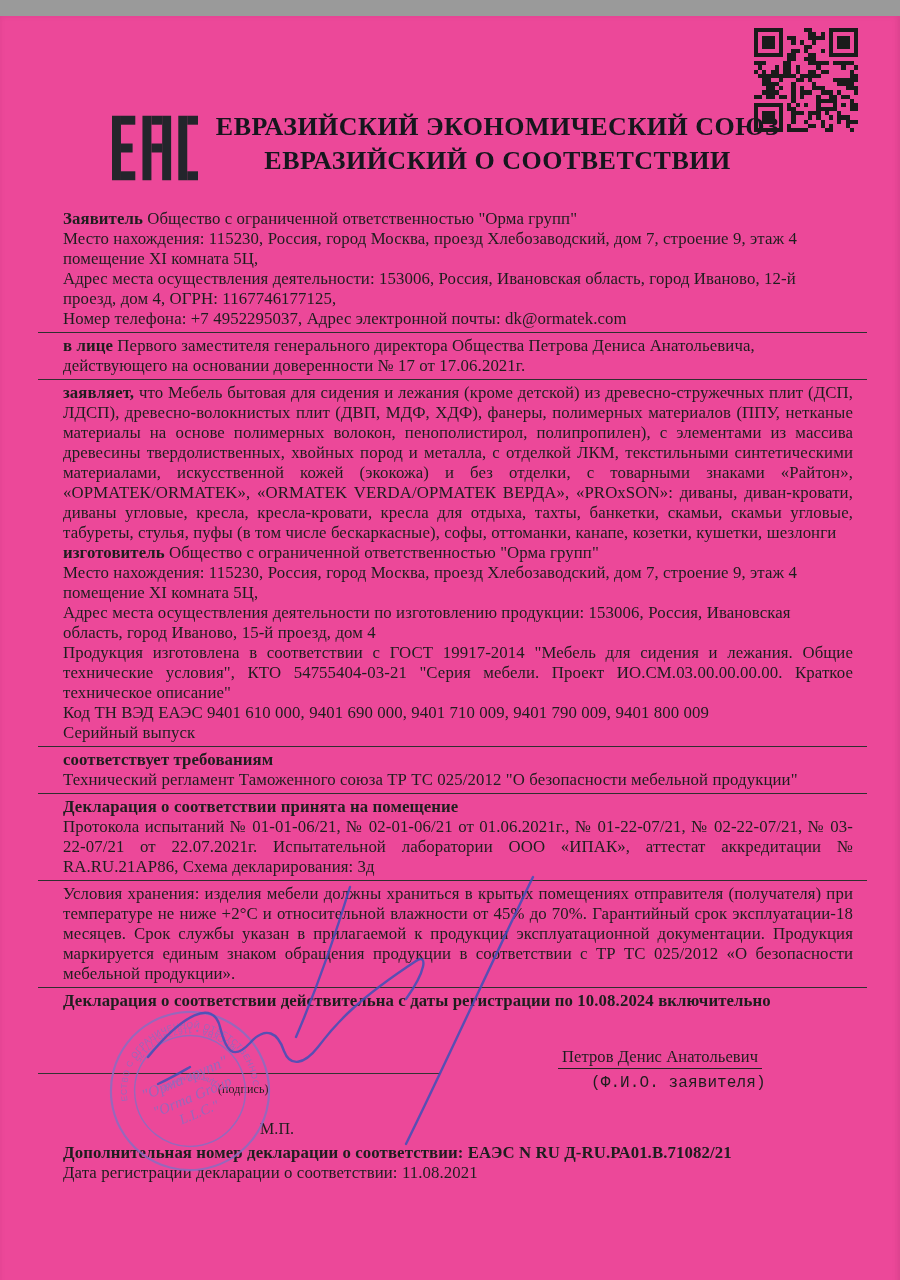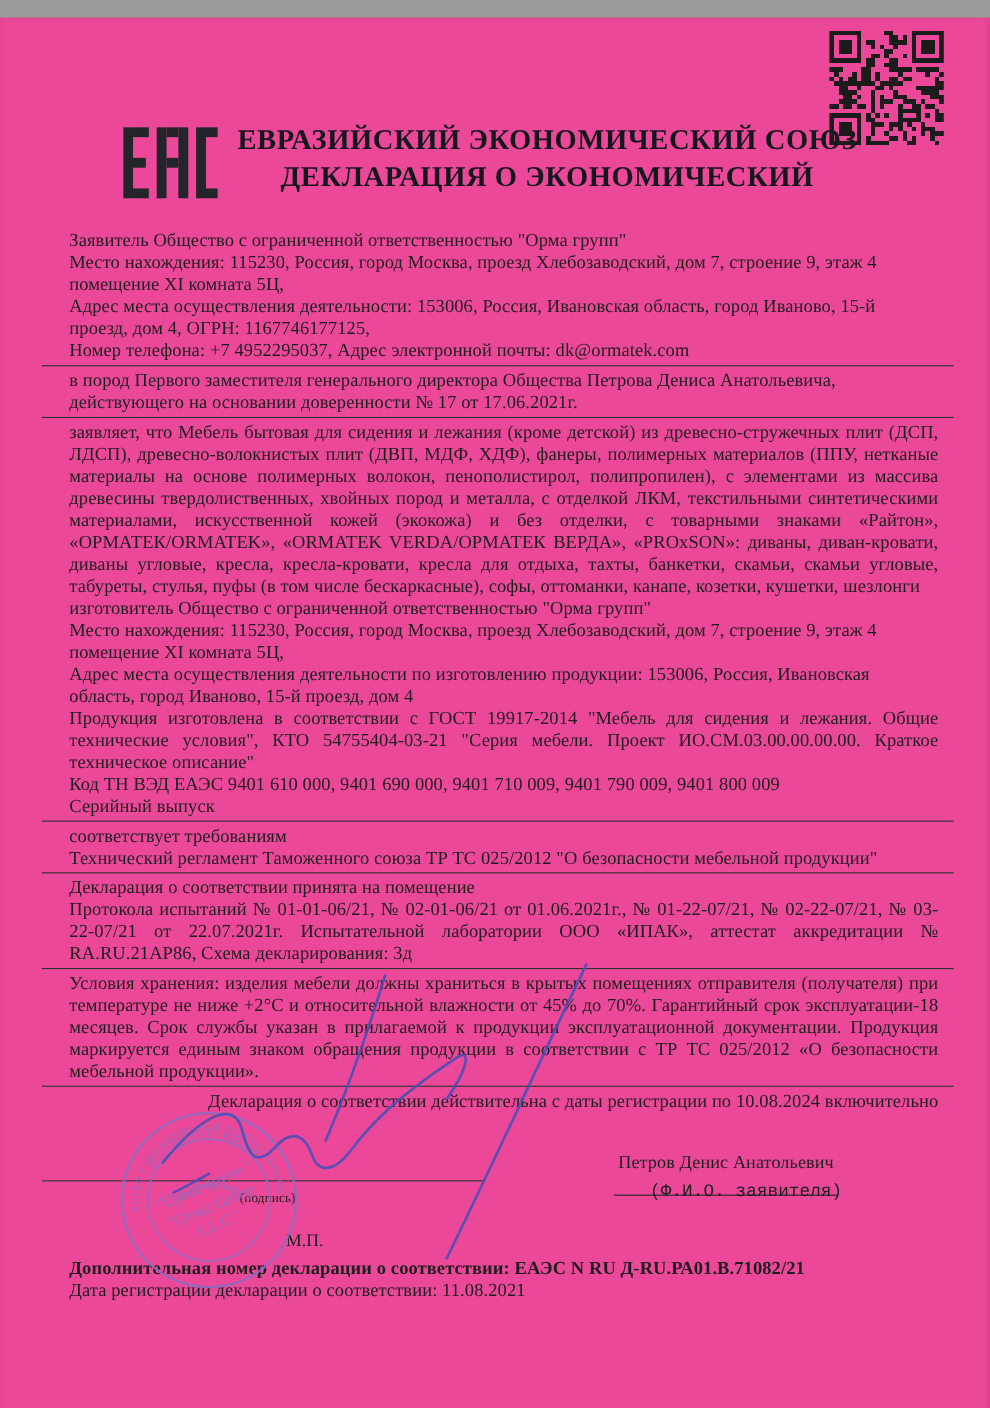--- a/index.html
+++ b/index.html
@@ -8,30 +8,30 @@
         box-shadow:inset -3px 0 6px rgba(0,0,0,.05), inset 0 -3px 6px rgba(0,0,0,.05);}
   
   .eac{position:absolute;left:112px;top:99px;width:86px;height:66px;}
   .titles{position:absolute;left:185px;right:90px;top:94px;text-align:center;
           font-weight:bold;font-size:26px;line-height:1.32;letter-spacing:.5px;color:#16161d;}
   .qr{position:absolute;top:12px;right:42px;width:104px;height:104px;shape-rendering:crispEdges;}
   .qr rect{fill:#1b1b1b;}
   
   .content{position:absolute;top:193px;left:38px;width:829px;font-size:16.8px;line-height:20px;letter-spacing:.1px;}
   .content p{margin:0;padding:0 14px 0 25px;}
-  .b{font-weight:normal;}
+  .b{font-weight:bold;}
   .j{text-align:justify;}
   .rule{border:0;border-top:1.7px solid #2f2f2f;margin:3px 0;}
-  .validity{margin-top:4px;text-align:right;}
+  .validity{margin-top:4px;}
   
   .sig-area{position:relative;height:122px;margin-top:10px;}
   .sig-line{position:absolute;left:0;top:52px;width:402px;border-top:1.6px solid #333;}
   .sig-caption{position:absolute;left:180px;top:58px;font-size:12px;}
   .mp{position:absolute;left:222px;top:98px;font-size:16px;}
-  .fio-name{position:absolute;left:520px;top:26px;font-size:16.5px;border-bottom:1px solid #222;padding:0 4px 19px 4px;}
+  .fio-name{position:absolute;left:520px;top:26px;font-size:16.5px;border-bottom:1px solid #222;padding:0 4px 1px 4px;}
   .fio-caption{position:absolute;left:553px;top:52px;font-size:16px;font-family:Liberation Mono, monospace;}
   .stamp{position:absolute;left:68px;top:-14px;width:168px;height:168px;transform:rotate(-7deg);opacity:.88;}
   .sig-ink{position:absolute;left:48px;top:-162px;width:480px;height:312px;pointer-events:none;}
   .reg{margin-top:18px;font-weight:bold;}
   .date{margin-top:22px;font-weight:normal;}
 </style>
 </head>
 <body>
 
 <div class="page">
@@ -47,21 +47,21 @@
       <rect x="44" y="0" width="12" height="10"></rect>
         <rect x="44" y="31" width="12" height="10"></rect>
       <rect x="74" y="0" width="10" height="72"></rect>
         <rect x="84" y="0" width="12" height="10"></rect>
       <rect x="84" y="62" width="12" height="10"></rect>
     </g>
   </svg>
 
   <div class="titles">
     <div>ЕВРАЗИЙСКИЙ ЭКОНОМИЧЕСКИЙ СОЮЗ</div>
-    <div>ДЕКЛАРАЦИЯ О ЭКОНОМИЧЕСКИЙ</div>
+    <div>ЕВРАЗИЙСКИЙ О СООТВЕТСТВИИ</div>
   </div>
 
   <svg class="qr" id="qr" viewBox="0 0 100 100" aria-hidden="true">
       <rect x="0" y="0" width="4" height="4"></rect>
       <rect x="4" y="0" width="4" height="4"></rect>
       <rect x="8" y="0" width="4" height="4"></rect>
       <rect x="12" y="0" width="4" height="4"></rect>
       <rect x="16" y="0" width="4" height="4"></rect>
       <rect x="20" y="0" width="4" height="4"></rect>
       <rect x="24" y="0" width="4" height="4"></rect>
@@ -355,26 +355,26 @@
       <rect x="48" y="96" width="4" height="4"></rect>
       <rect x="68" y="96" width="4" height="4"></rect>
       <rect x="72" y="96" width="4" height="4"></rect>
       <rect x="92" y="96" width="4" height="4"></rect>
     </svg>
 
   <div class="content">
 
     <p><span class="b">Заявитель</span> <span>Общество с ограниченной ответственностью "Орма групп"</span></p>
     <p>Место нахождения: 115230, Россия, город Москва, проезд Хлебозаводский, дом 7, строение 9, этаж 4 помещение XI комната 5Ц,</p>
-    <p>Адрес места осуществления деятельности: 153006, Россия, Ивановская область, город Иваново, 15-й проезд, дом 4, ОГРН: 1167746177125,</p>
+    <p>Адрес места осуществления деятельности: 153006, Россия, Ивановская область, город Иваново, 12-й проезд, дом 4, ОГРН: 1167746177125,</p>
     <p>Номер телефона: +7 4952295037, Адрес электронной почты: dk@ormatek.com</p>
 
     <hr class="rule">
 
-    <p><span class="b">в пород</span> <span>Первого заместителя генерального директора Общества Петрова Дениса Анатольевича, действующего на основании доверенности № 17 от 17.06.2021г.</span></p>
+    <p><span class="b">в лице</span> <span>Первого заместителя генерального директора Общества Петрова Дениса Анатольевича, действующего на основании доверенности № 17 от 17.06.2021г.</span></p>
 
     <hr class="rule">
 
     <p class="j"><span class="b">заявляет,</span> <span>что Мебель бытовая для сидения и лежания (кроме детской) из древесно-стружечных плит (ДСП, ЛДСП), древесно-волокнистых плит (ДВП, МДФ, ХДФ), фанеры, полимерных материалов (ППУ, нетканые материалы на основе полимерных волокон, пенополистирол, полипропилен), с элементами из массива древесины твердолиственных, хвойных пород и металла, с отделкой ЛКМ, текстильными синтетическими материалами, искусственной кожей (экокожа) и без отделки, с товарными знаками «Райтон», «ОРМАТЕК/ORMATEK», «ORMATEK VERDA/ОРМАТЕК ВЕРДА», «PROxSON»: диваны, диван-кровати, диваны угловые, кресла, кресла-кровати, кресла для отдыха, тахты, банкетки, скамьи, скамьи угловые, табуреты, стулья, пуфы (в том числе бескаркасные), софы, оттоманки, канапе, козетки, кушетки, шезлонги</span></p>
 
     <p><span class="b">изготовитель</span> <span>Общество с ограниченной ответственностью "Орма групп"</span></p>
     <p>Место нахождения: 115230, Россия, город Москва, проезд Хлебозаводский, дом 7, строение 9, этаж 4 помещение XI комната 5Ц,</p>
     <p>Адрес места осуществления деятельности по изготовлению продукции: 153006, Россия, Ивановская область, город Иваново, 15-й проезд, дом 4</p>
     <p class="j">Продукция изготовлена в соответствии с ГОСТ 19917-2014 "Мебель для сидения и лежания. Общие технические условия", КТО 54755404-03-21 "Серия мебели. Проект ИО.СМ.03.00.00.00.00. Краткое техническое описание"</p>
     <p>Код ТН ВЭД ЕАЭС 9401 610 000, 9401 690 000, 9401 710 009, 9401 790 009, 9401 800 009</p>

